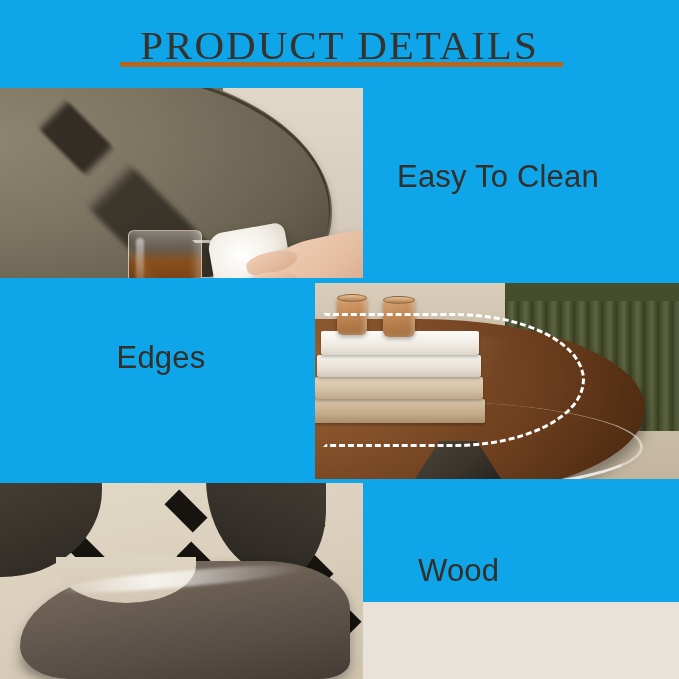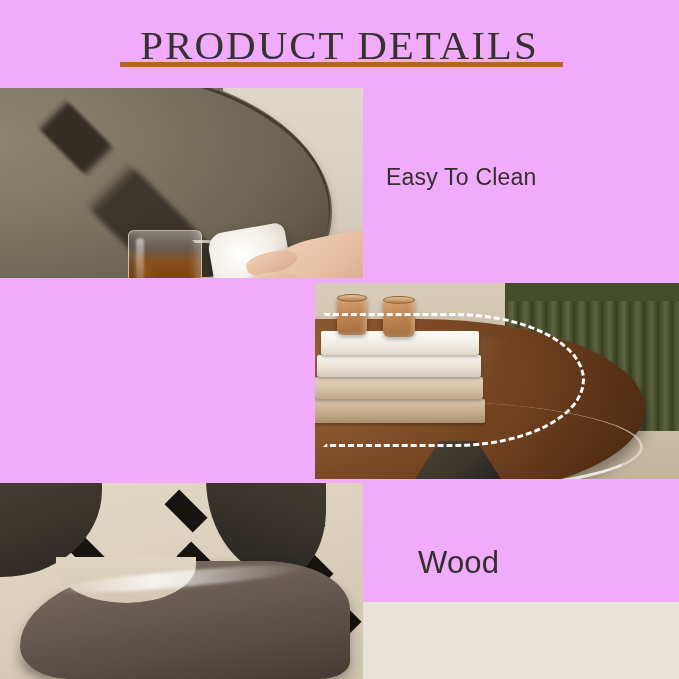--- a/index.html
+++ b/index.html
@@ -11,21 +11,21 @@
     height: 679px;
     background: #e9e2d8;
     font-family: "Liberation Sans", sans-serif;
     overflow: hidden;
     position: relative;
   }
   #stage {
     position: relative;
     width: 679px;
     height: 602px;
-    background: #f0abfc;
+    background: #0ea5e9;
   }
 
   
   #title-block {
     position: absolute;
     left: 0; top: 22px;
     width: 679px;
     text-align: center;
   }
   #page-title {
@@ -352,39 +352,39 @@
 
   
   .feature-label {
     position: absolute;
     color: #332f2b;
     font-family: "Liberation Sans", sans-serif;
     font-weight: 400;
     letter-spacing: .2px;
   }
   #label-clean {
-    left: 386px; top: 157px;
+    left: 397px; top: 157px;
     width: 260px;
-    font-size: 23px;
+    font-size: 31px;
     line-height: 40px;
   }
   #label-edges {
     left: 18px; top: 337px;
     width: 286px;
     font-size: 31px;
     line-height: 42px;
     text-align: center;
   }
   #label-wood {
     left: 406px; top: 541px;
     width: 250px;
     font-size: 31px;
     line-height: 44px;
   }
-  #label-wood .line2 { display: block; padding-left: 12px; }
+  #label-wood .line2 { display: block; padding-left: 12px; margin-top: 8px; }
   #label-edges .line2 { display: block; }
 </style>
 </head>
 <body>
 
 <div id="stage">
 
   <div id="title-block">
     <div id="page-title">PRODUCT DETAILS</div>
   </div>
@@ -426,20 +426,21 @@
     <div class="p2-book p2-b2"></div>
     <div class="p2-book p2-b1"></div>
     <div class="p2-candle p2-c1"></div>
     <div class="p2-candle-top p2-ct1"></div>
     <div class="p2-candle p2-c2"></div>
     <div class="p2-candle-top p2-ct2"></div>
     <div class="p2-dash"></div>
   </div>
 
   <div class="feature-label" id="label-edges">
+    <span class="line2">Edges</span>
   </div>
 
   <div class="panel" id="panel-wood">
     <div class="p3-floor"></div>
     <div class="p3-tile p3-t1"></div>
     <div class="p3-tile p3-t2"></div>
     <div class="p3-tile p3-t3"></div>
     <div class="p3-tile p3-t4"></div>
     <div class="p3-tile p3-t5"></div>
     <div class="p3-tile p3-t6"></div>

